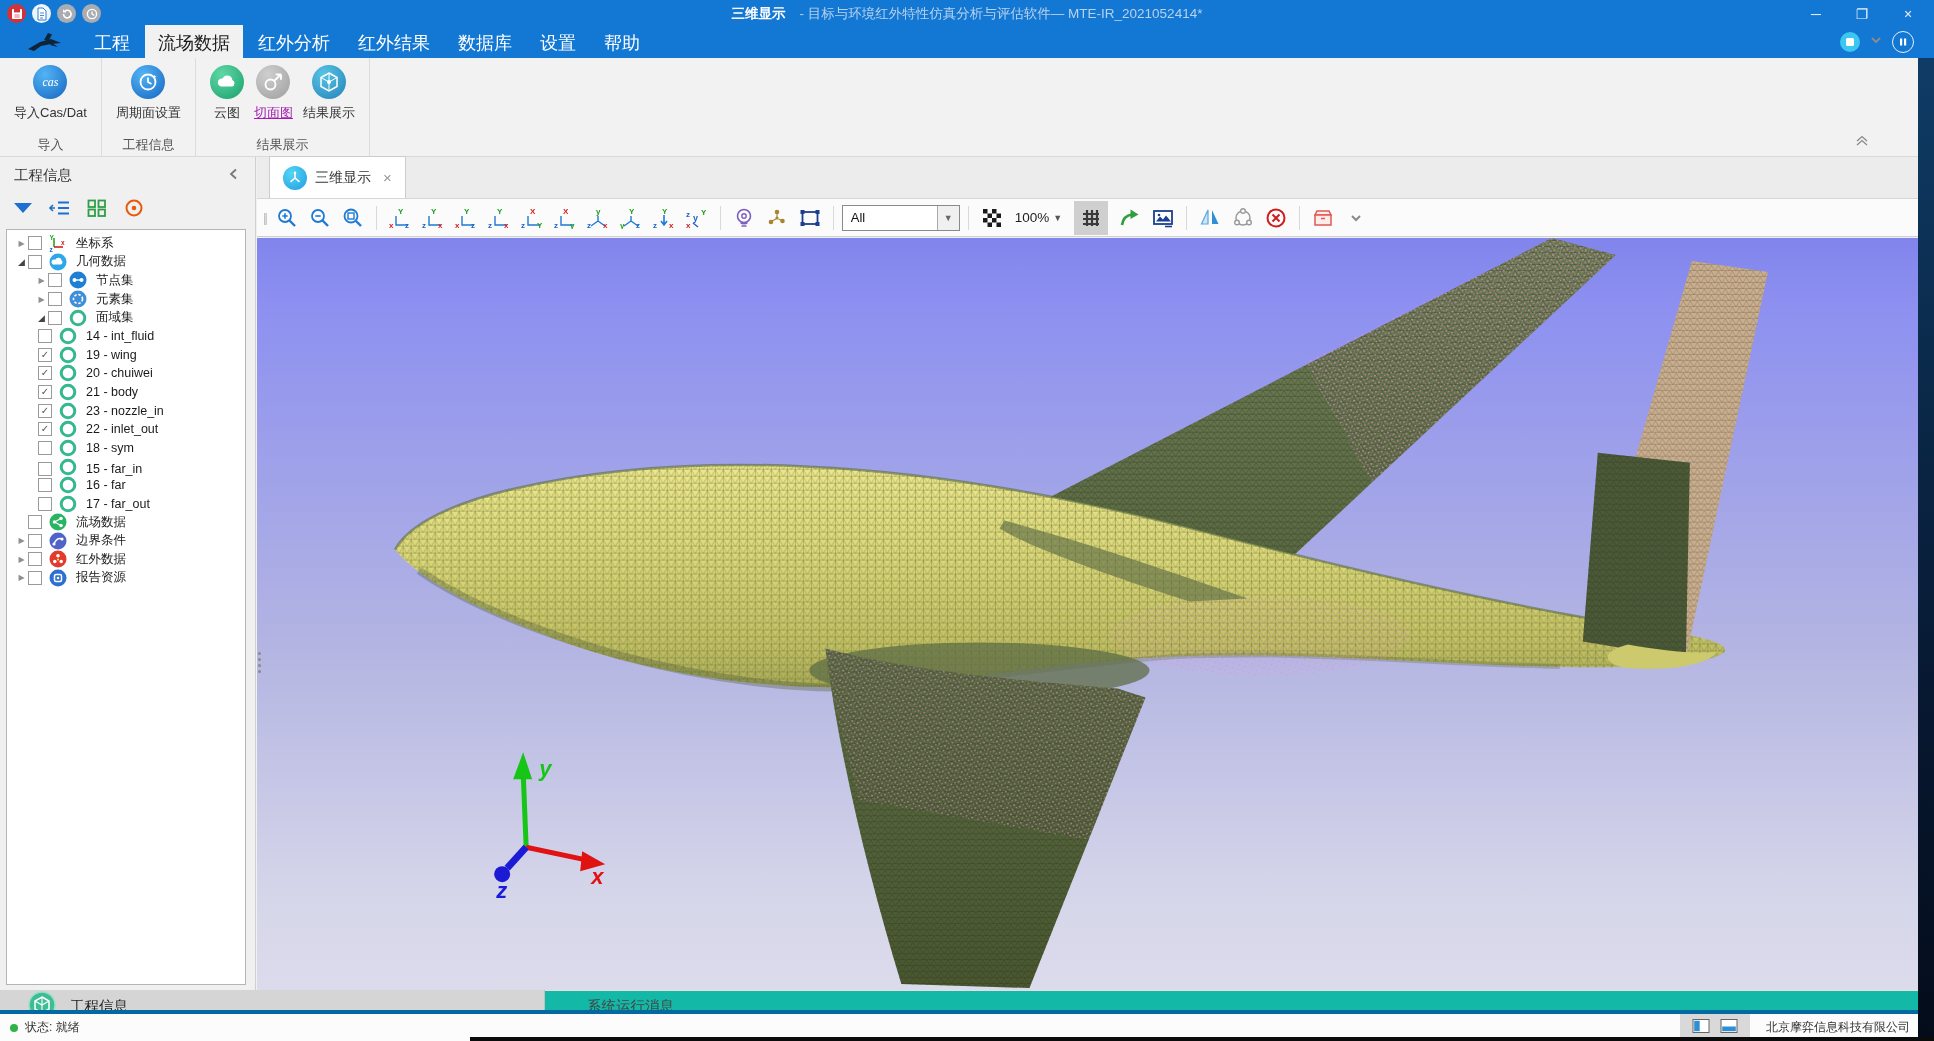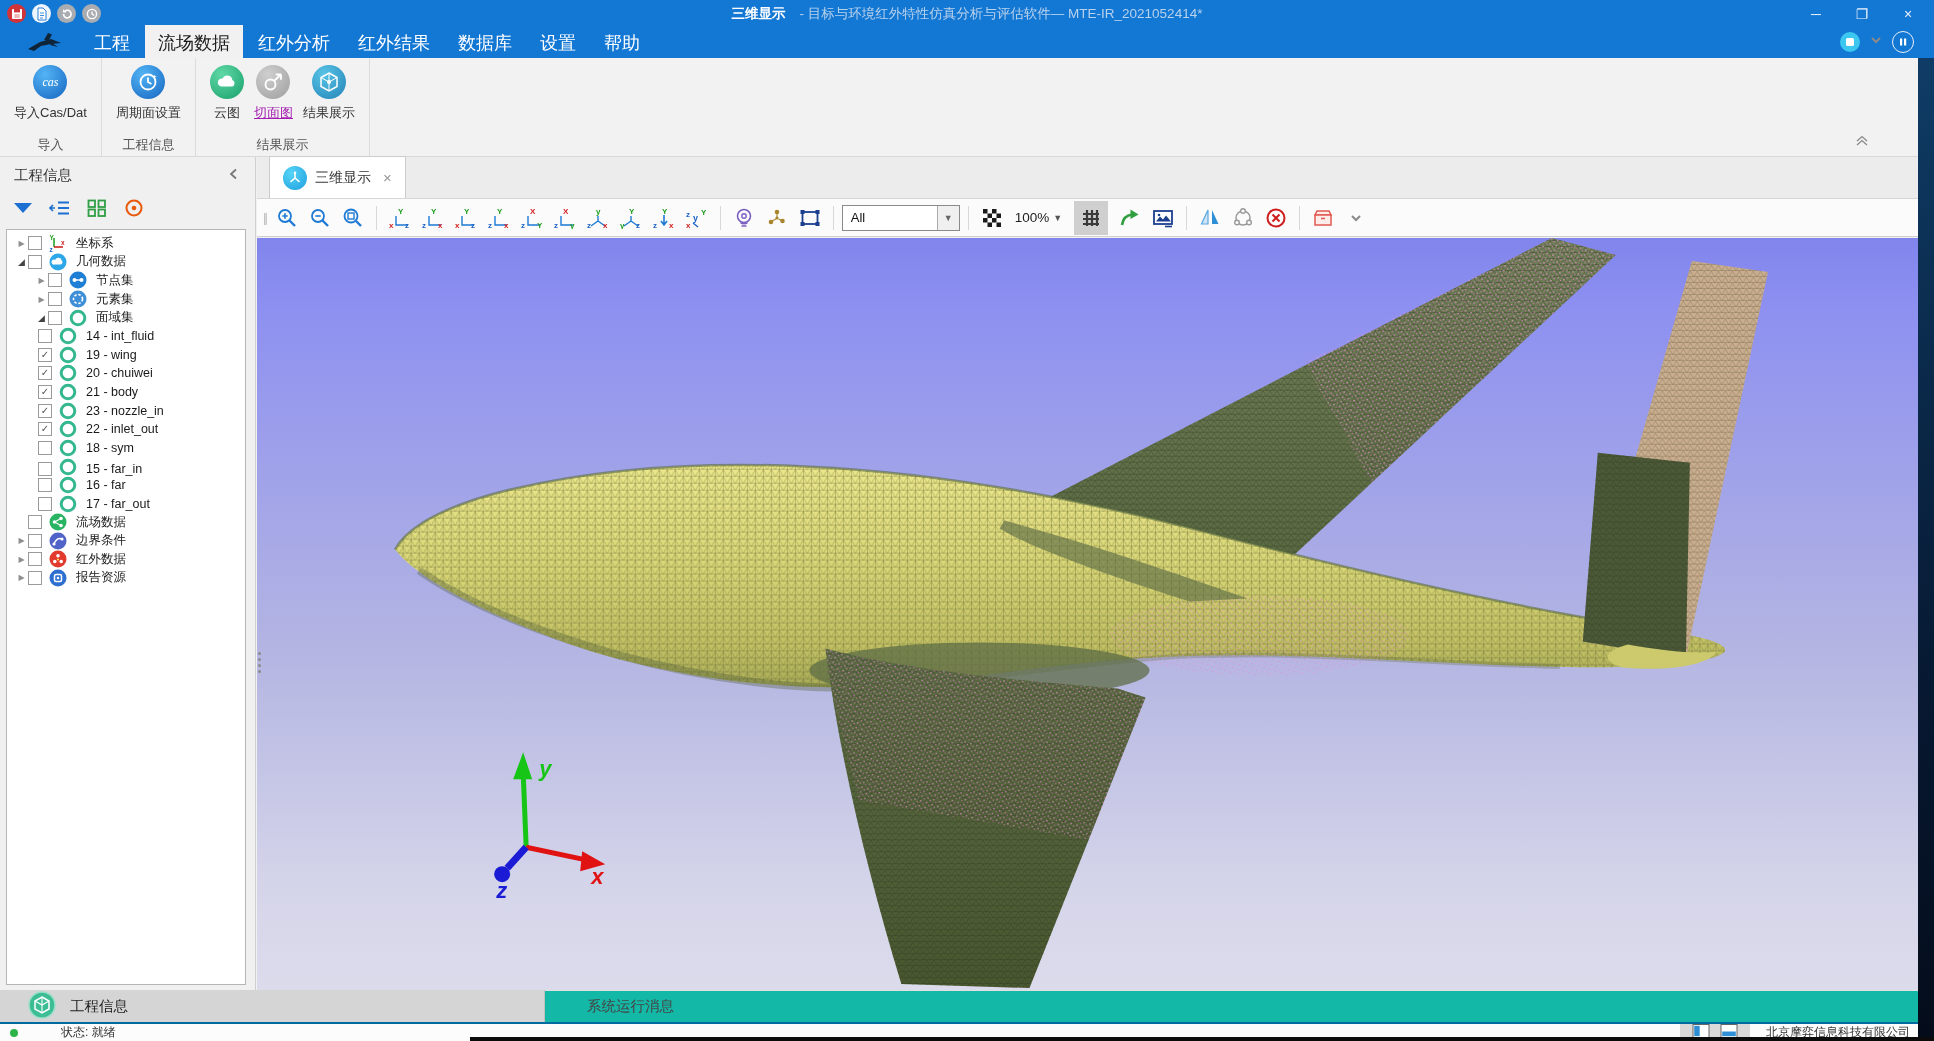--- a/index.html
+++ b/index.html
@@ -63,21 +63,21 @@
   .grid-chip{width:34px;height:34px;background:#cfcfcf;display:flex;align-items:center;justify-content:center;flex:none;margin:0 4px;}
   .viewport{position:absolute;left:0;top:81px;right:0;bottom:0;
     background:linear-gradient(180deg,#8185ec 0%,#8d90f0 9%,#b4b5e2 55%,#d6d6ea 88%,#dcdbec 100%);}
   .viewport svg.scene{position:absolute;left:0;top:0;width:100%;height:100%;}
   .split-dots{position:absolute;left:1px;top:55%;display:flex;flex-direction:column;gap:3px;}
   .split-dots i{width:3px;height:3px;border-radius:50%;background:#8a8a8a;}
   
   .bottom-strip{position:absolute;left:0;right:16px;bottom:19px;height:32px;display:flex;}
   .bs-left{width:545px;flex:none;background:#d5d5d5;display:flex;align-items:center;gap:14px;padding-left:28px;font-size:14.5px;color:#222;border-right:1px solid #c0c0c0;box-sizing:border-box;}
   .bs-right{flex:1;background:#14b8a6;display:flex;align-items:center;padding-left:42px;font-size:14.5px;color:#444;border-top:1px solid #e0e0e0;box-sizing:border-box;}
-  .statusbar{position:absolute;left:0;right:16px;bottom:0;height:19px;background:#fcfcfc;border-top:2px solid #0369a1;display:flex;align-items:center;font-size:12px;color:#333;padding-left:10px;box-sizing:border-box;gap:36px;}
+  .statusbar{position:absolute;left:0;right:16px;bottom:0;height:31px;background:#fcfcfc;border-top:4px solid #0369a1;display:flex;align-items:center;font-size:12px;color:#333;padding-left:10px;box-sizing:border-box;}
   .status-dot{width:8px;height:8px;border-radius:50%;background:#2db34a;margin-right:7px;}
   .sb-right{margin-left:auto;display:flex;align-items:center;height:100%;}
   .sb-chip{background:#d9d9d9;height:100%;display:flex;align-items:center;gap:10px;padding:0 12px;margin-right:16px;}
   .company{margin-right:8px;}
   .desktop-strip{position:absolute;right:0;top:58px;width:16px;bottom:0;
     background:linear-gradient(180deg,#0f3c66 0%,#0a2848 35%,#071831 65%,#040c1a 100%);}
   .black-sliver{position:absolute;left:470px;right:0;bottom:0;height:4px;background:#0b0b0b;z-index:6;}
 </style>
 </head>
 <body>

